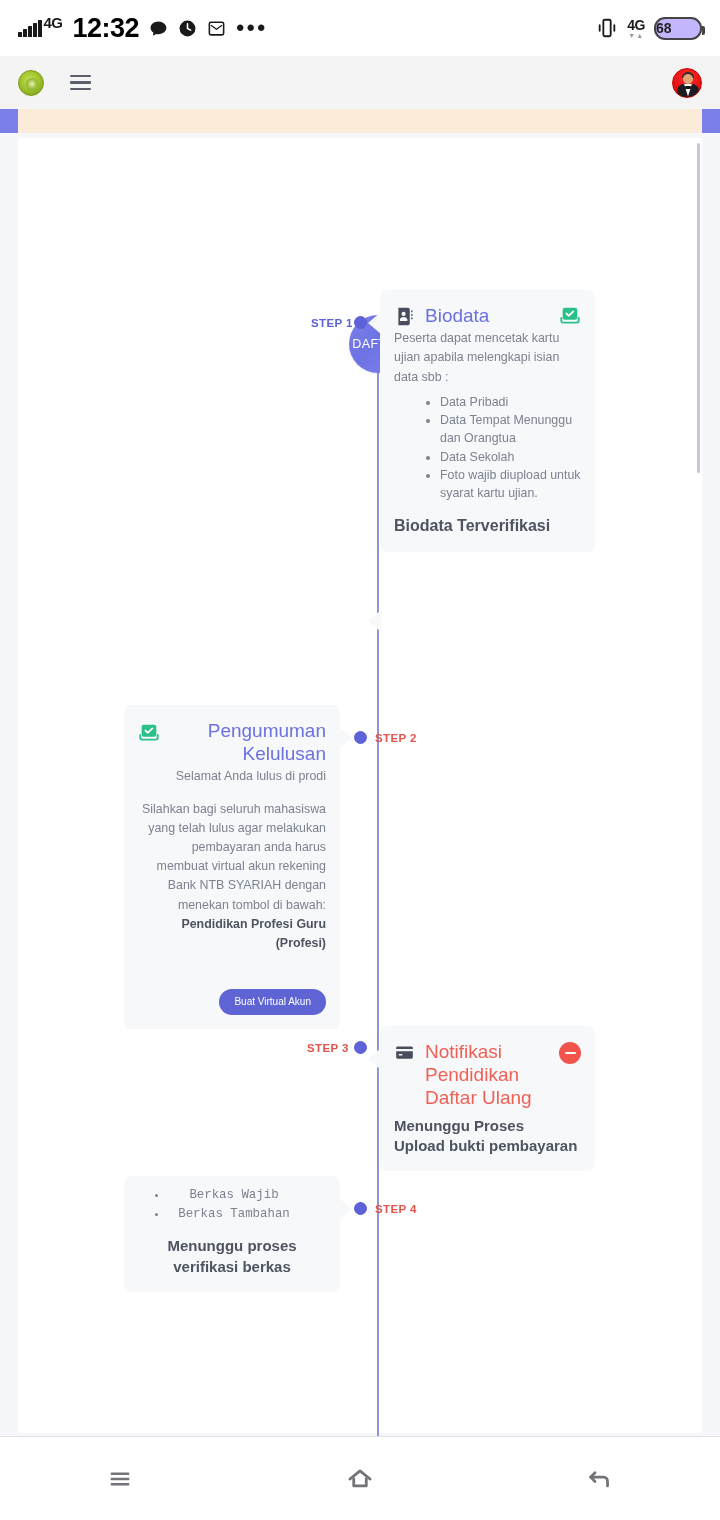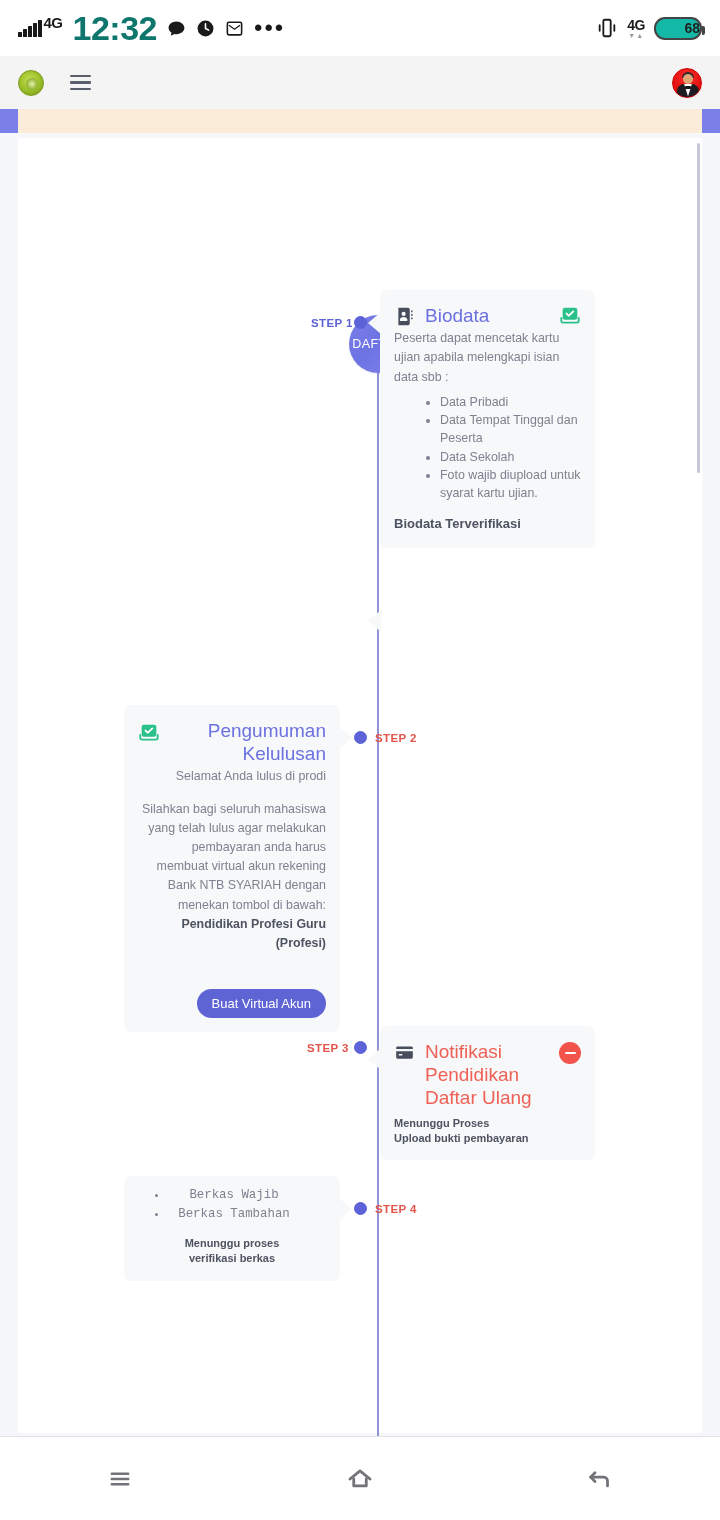--- a/index.html
+++ b/index.html
@@ -23,27 +23,27 @@
   .net4g { display: flex; align-items: flex-end; gap: 2px; }
   .net4g .lbl { font-size: 15px; font-weight: bold; color: #1a1a1a; line-height: 1;
                 position: relative; top: -7px; letter-spacing: -0.5px;}
   .bars { display: flex; align-items: flex-end; gap: 1.5px; }
   .bars i { display: block; width: 3.5px; background: #1a1a1a; border-radius: .5px;}
   .bars i:nth-child(1){height:5px}
   .bars i:nth-child(2){height:8px}
   .bars i:nth-child(3){height:11px}
   .bars i:nth-child(4){height:14px}
   .bars i:nth-child(5){height:17px}
-  .clock { font-size: 34px; font-weight: bold; color: #0f766e; letter-spacing: -0.5px;}
+  .clock { font-size: 27px; font-weight: bold; color: #000000; letter-spacing: -0.5px;}
   .sb-ico { color: #1a1a1a; display: flex; align-items: center; }
   .dots { font-size: 24px; color: #1a1a1a; letter-spacing: 2px; line-height: 10px; }
   .batt {
     width: 48px; height: 23px; border: 2.5px solid #444; border-radius: 11px;
-    display: flex; align-items: center; justify-content: flex-end; position: relative;
-    background: #14b8a6;
+    display: flex; align-items: center; justify-content: flex-start; position: relative;
+    background: #c4b5fd;
   }
   .batt:after { content:""; position:absolute; right:-5px; top:7px; width:3px;height:9px;
                 background:#444; border-radius:0 2px 2px 0; }
   .batt span { font-size: 14px; font-weight: bold; color: #222; }
   .net4g2 { display:flex; flex-direction:column; align-items:center; line-height:1;}
   .net4g2 .t { font-size: 14px; font-weight: bold; color:#1a1a1a; letter-spacing:-0.5px;}
   .net4g2 .a { font-size: 7px; color:#999; letter-spacing:1px;}
 
   
   .appbar {
@@ -149,27 +149,27 @@
     display:flex; align-items:center; justify-content:center; margin-top:2px;
   }
   .badge-red i { display:block; width:11px; height:2.6px; background:#fff; border-radius:2px; }
 
   .cbody { padding: 2px 14px 14px 14px; }
   .cdesc { font-size:12.4px; color:#7c828f; line-height:1.55; }
   .cdesc.tright { text-align:right; }
   .clist { margin: 7px 0 0 0; padding-left: 46px; }
   .clist.narrow { padding-left: 30px; }
   .clist li { font-size:12.4px; color:#7c828f; line-height:1.42; margin-bottom:1px; }
-  .cstrong { font-size:13px; color:#4d5360; font-weight:bold; line-height:1.42; margin-top:13px; }
-  .cnote { font-size:11px; color:#4d5360; font-weight:bold; line-height:1.38; }
+  .cstrong { font-size:16px; color:#4d5360; font-weight:bold; line-height:1.42; margin-top:13px; }
+  .cnote { font-size:15px; color:#4d5360; font-weight:bold; line-height:1.38; }
   .bold-line { font-weight:bold; color:#4d5360; }
 
   .btn-primary {
     display:inline-block; background:#5f64d4; color:#fff;
-    font-size:13px; padding:8px 15px; border-radius:16px; border:none;
+    font-size:10px; padding:8px 15px; border-radius:16px; border:none;
     cursor:pointer; line-height:1;
   }
   .btnrow { text-align:right; padding: 22px 14px 14px 14px; }
 
   
   .navbar {
     position:absolute; bottom:0; left:0; width:720px; height:84px;
     background:#ffffff; border-top:1px solid #e4e4e6;
     display:flex; align-items:center; justify-content:space-around;
   }
@@ -278,21 +278,21 @@
             <rect x="4" y="3" width="16" height="13" rx="2.5" fill="#29c08a"></rect>
             <path d="M8.2 9.3l2.4 2.5 5-4.8" stroke="#fff" stroke-width="2" fill="none" stroke-linecap="round" stroke-linejoin="round"></path>
             <path d="M2.5 14v3.2a2 2 0 0 0 2 2h15a2 2 0 0 0 2-2V14" stroke="#29c08a" stroke-width="2" fill="none" stroke-linecap="round"></path>
           </svg>
         </span>
       </div>
       <div class="cbody">
         <div class="cdesc">Peserta dapat mencetak kartu ujian apabila melengkapi isian data sbb :</div>
         <ul class="clist">
           <li>Data Pribadi</li>
-          <li>Data Tempat Tinggal dan Peserta</li>
+          <li>Data Tempat Menunggu dan Orangtua</li>
           <li>Data Sekolah</li>
           <li>Foto wajib diupload untuk syarat kartu ujian.</li>
         </ul>
         <div class="cstrong">Biodata Terverifikasi</div>
       </div>
     </div>
 
     <div class="tlcard right" style="left:362px; top:450px; width:215px;">
       <div class="arrow"></div>
     </div>

